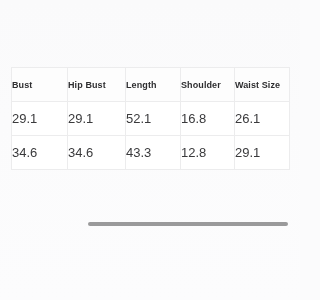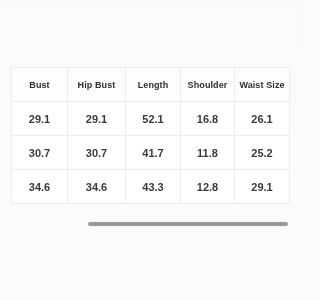--- a/index.html
+++ b/index.html
@@ -27,36 +27,36 @@
     background: #ffffff;
   }
   table.size-table {
     border-collapse: collapse;
     width: 278px;
     table-layout: fixed;
   }
   table.size-table th,
   table.size-table td {
     border: 1px solid #ececed;
-    text-align: center;
+    text-align: left;
     padding: 0;
     background: #ffffff;
   }
   table.size-table th {
     height: 33px;
     font-size: 9px;
     font-weight: bold;
     color: #2e2e30;
     letter-spacing: 0.1px;
     background: #fdfdfd;
   }
   table.size-table td {
     height: 33px;
-    font-size: 11px;
-    font-weight: bold;
+    font-size: 13px;
+    font-weight: normal;
     color: #3a3a3c;
   }
   col.c0 { width: 56px; }
   col.c1 { width: 58px; }
   col.c2 { width: 55px; }
   col.c3 { width: 54px; }
   col.c4 { width: 55px; }
 
   #h-scrollbar {
     position: absolute;
@@ -109,27 +109,20 @@
       </thead>
       <tbody>
         <tr>
           <td>29.1</td>
           <td>29.1</td>
           <td>52.1</td>
           <td>16.8</td>
           <td>26.1</td>
         </tr>
         <tr>
-          <td>30.7</td>
-          <td>30.7</td>
-          <td>41.7</td>
-          <td>11.8</td>
-          <td>25.2</td>
-        </tr>
-        <tr>
           <td>34.6</td>
           <td>34.6</td>
           <td>43.3</td>
           <td>12.8</td>
           <td>29.1</td>
         </tr>
       </tbody>
     </table>
   </div>
 

